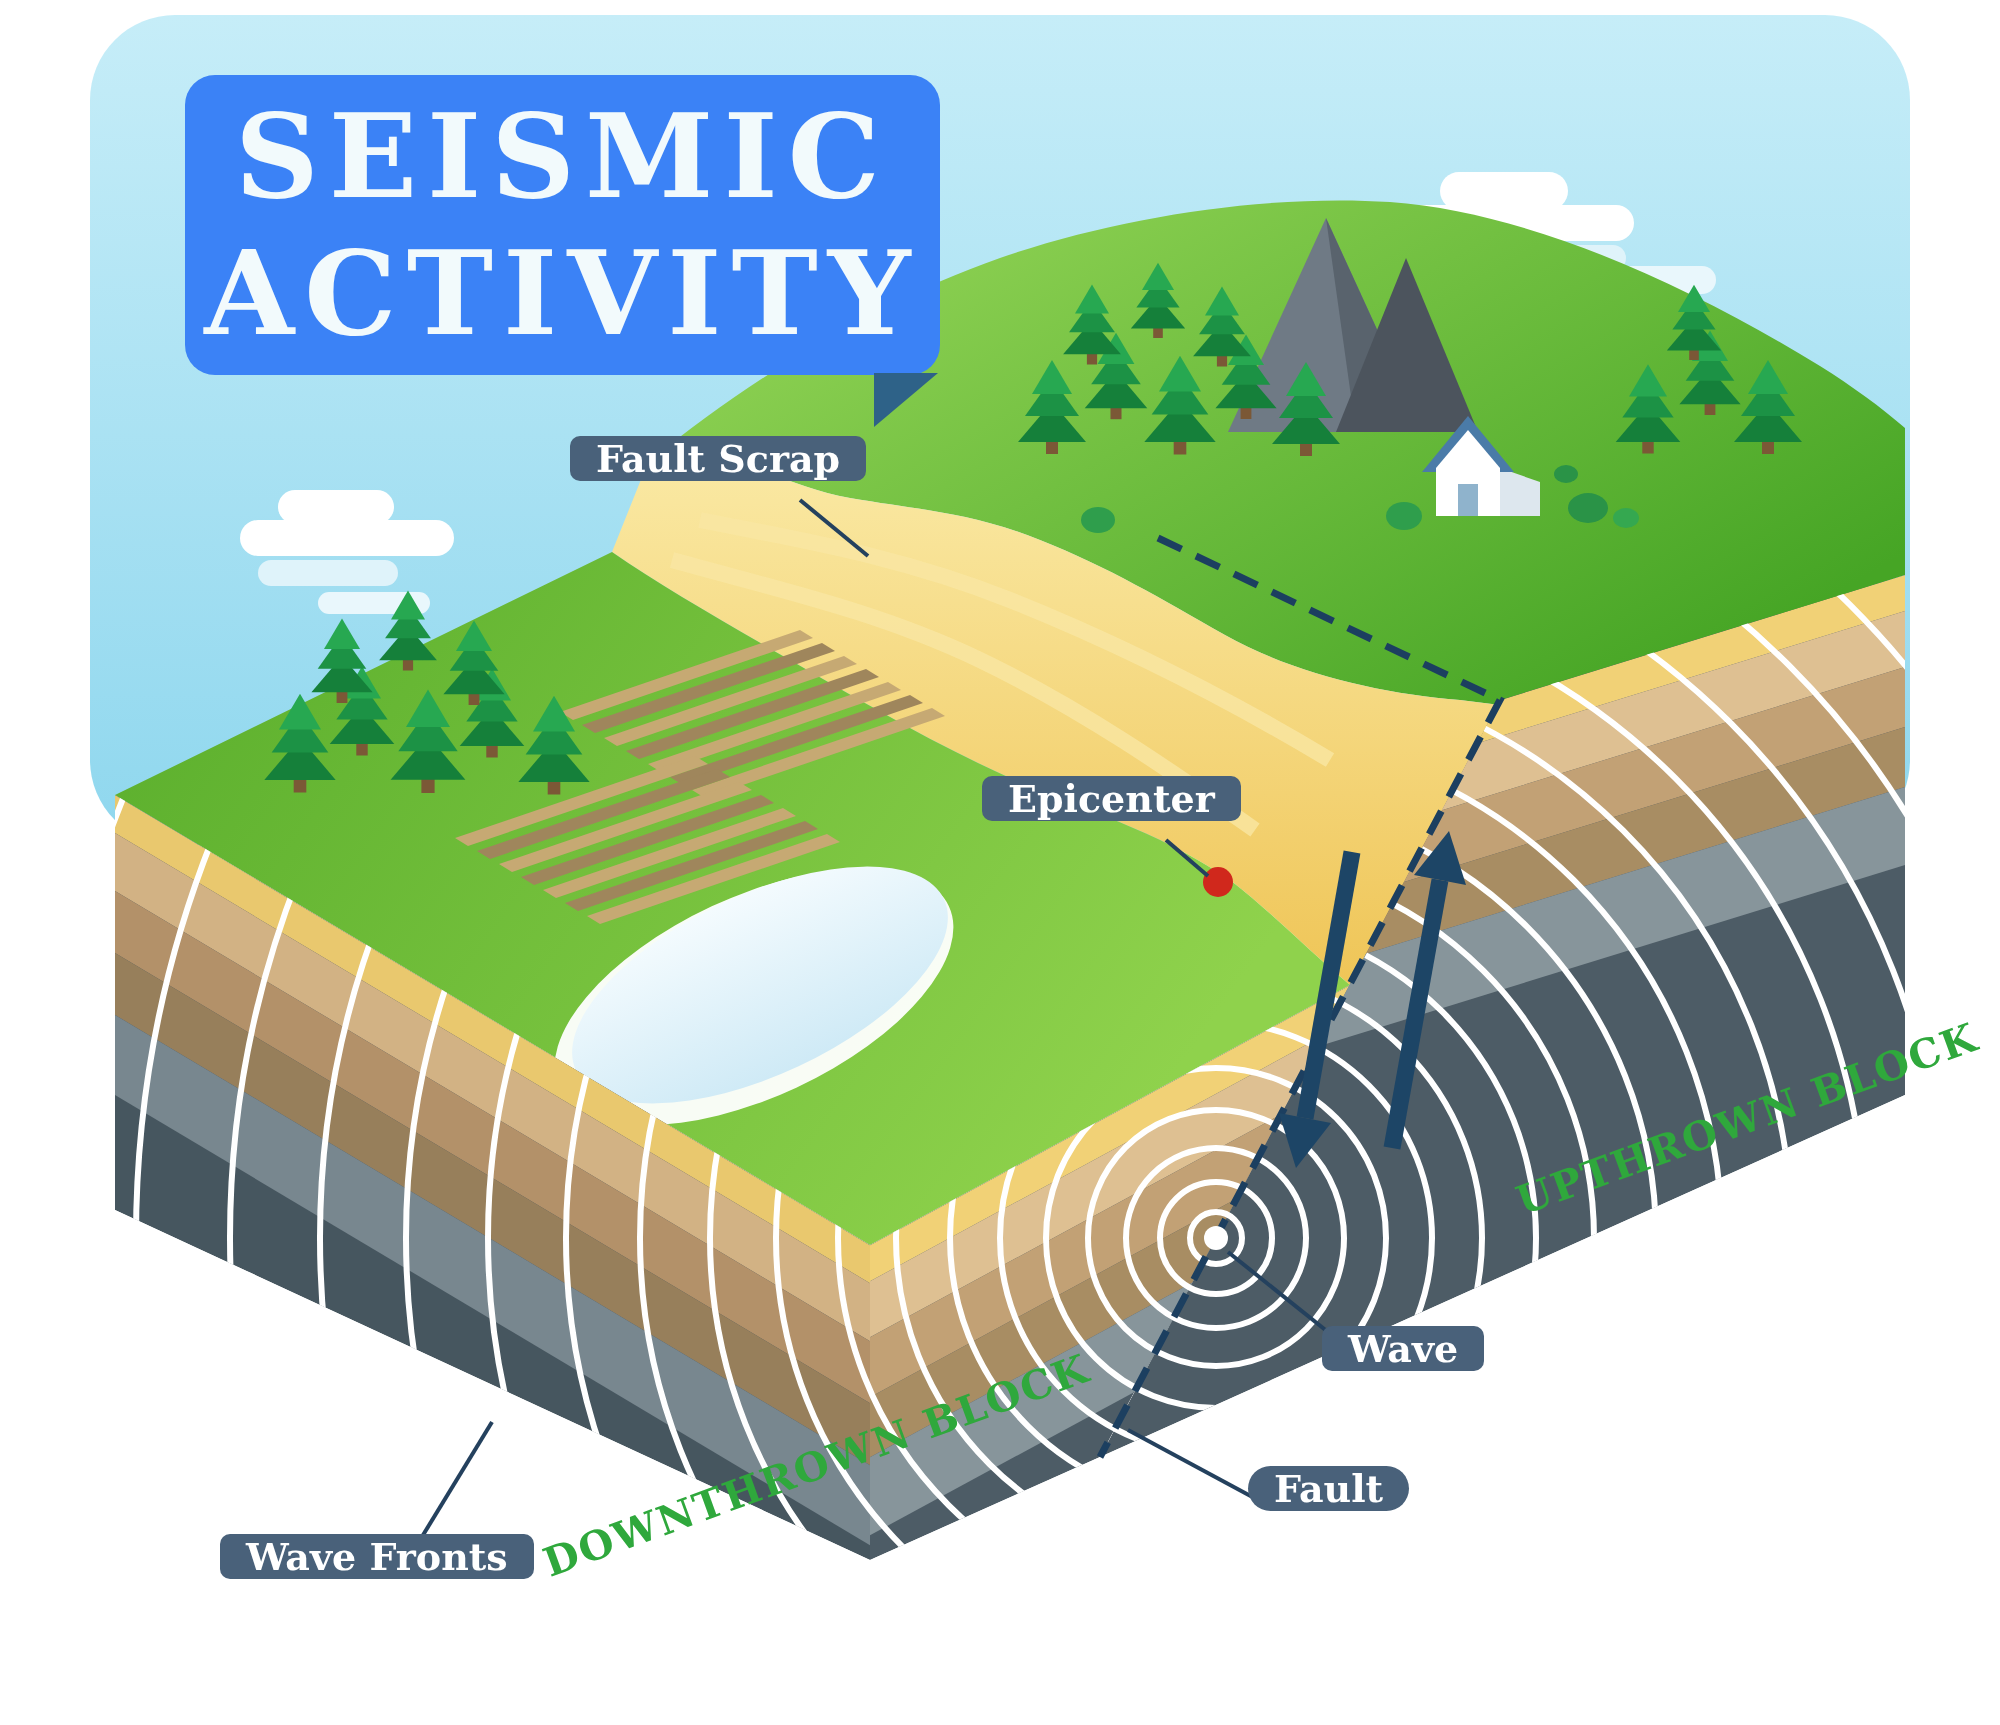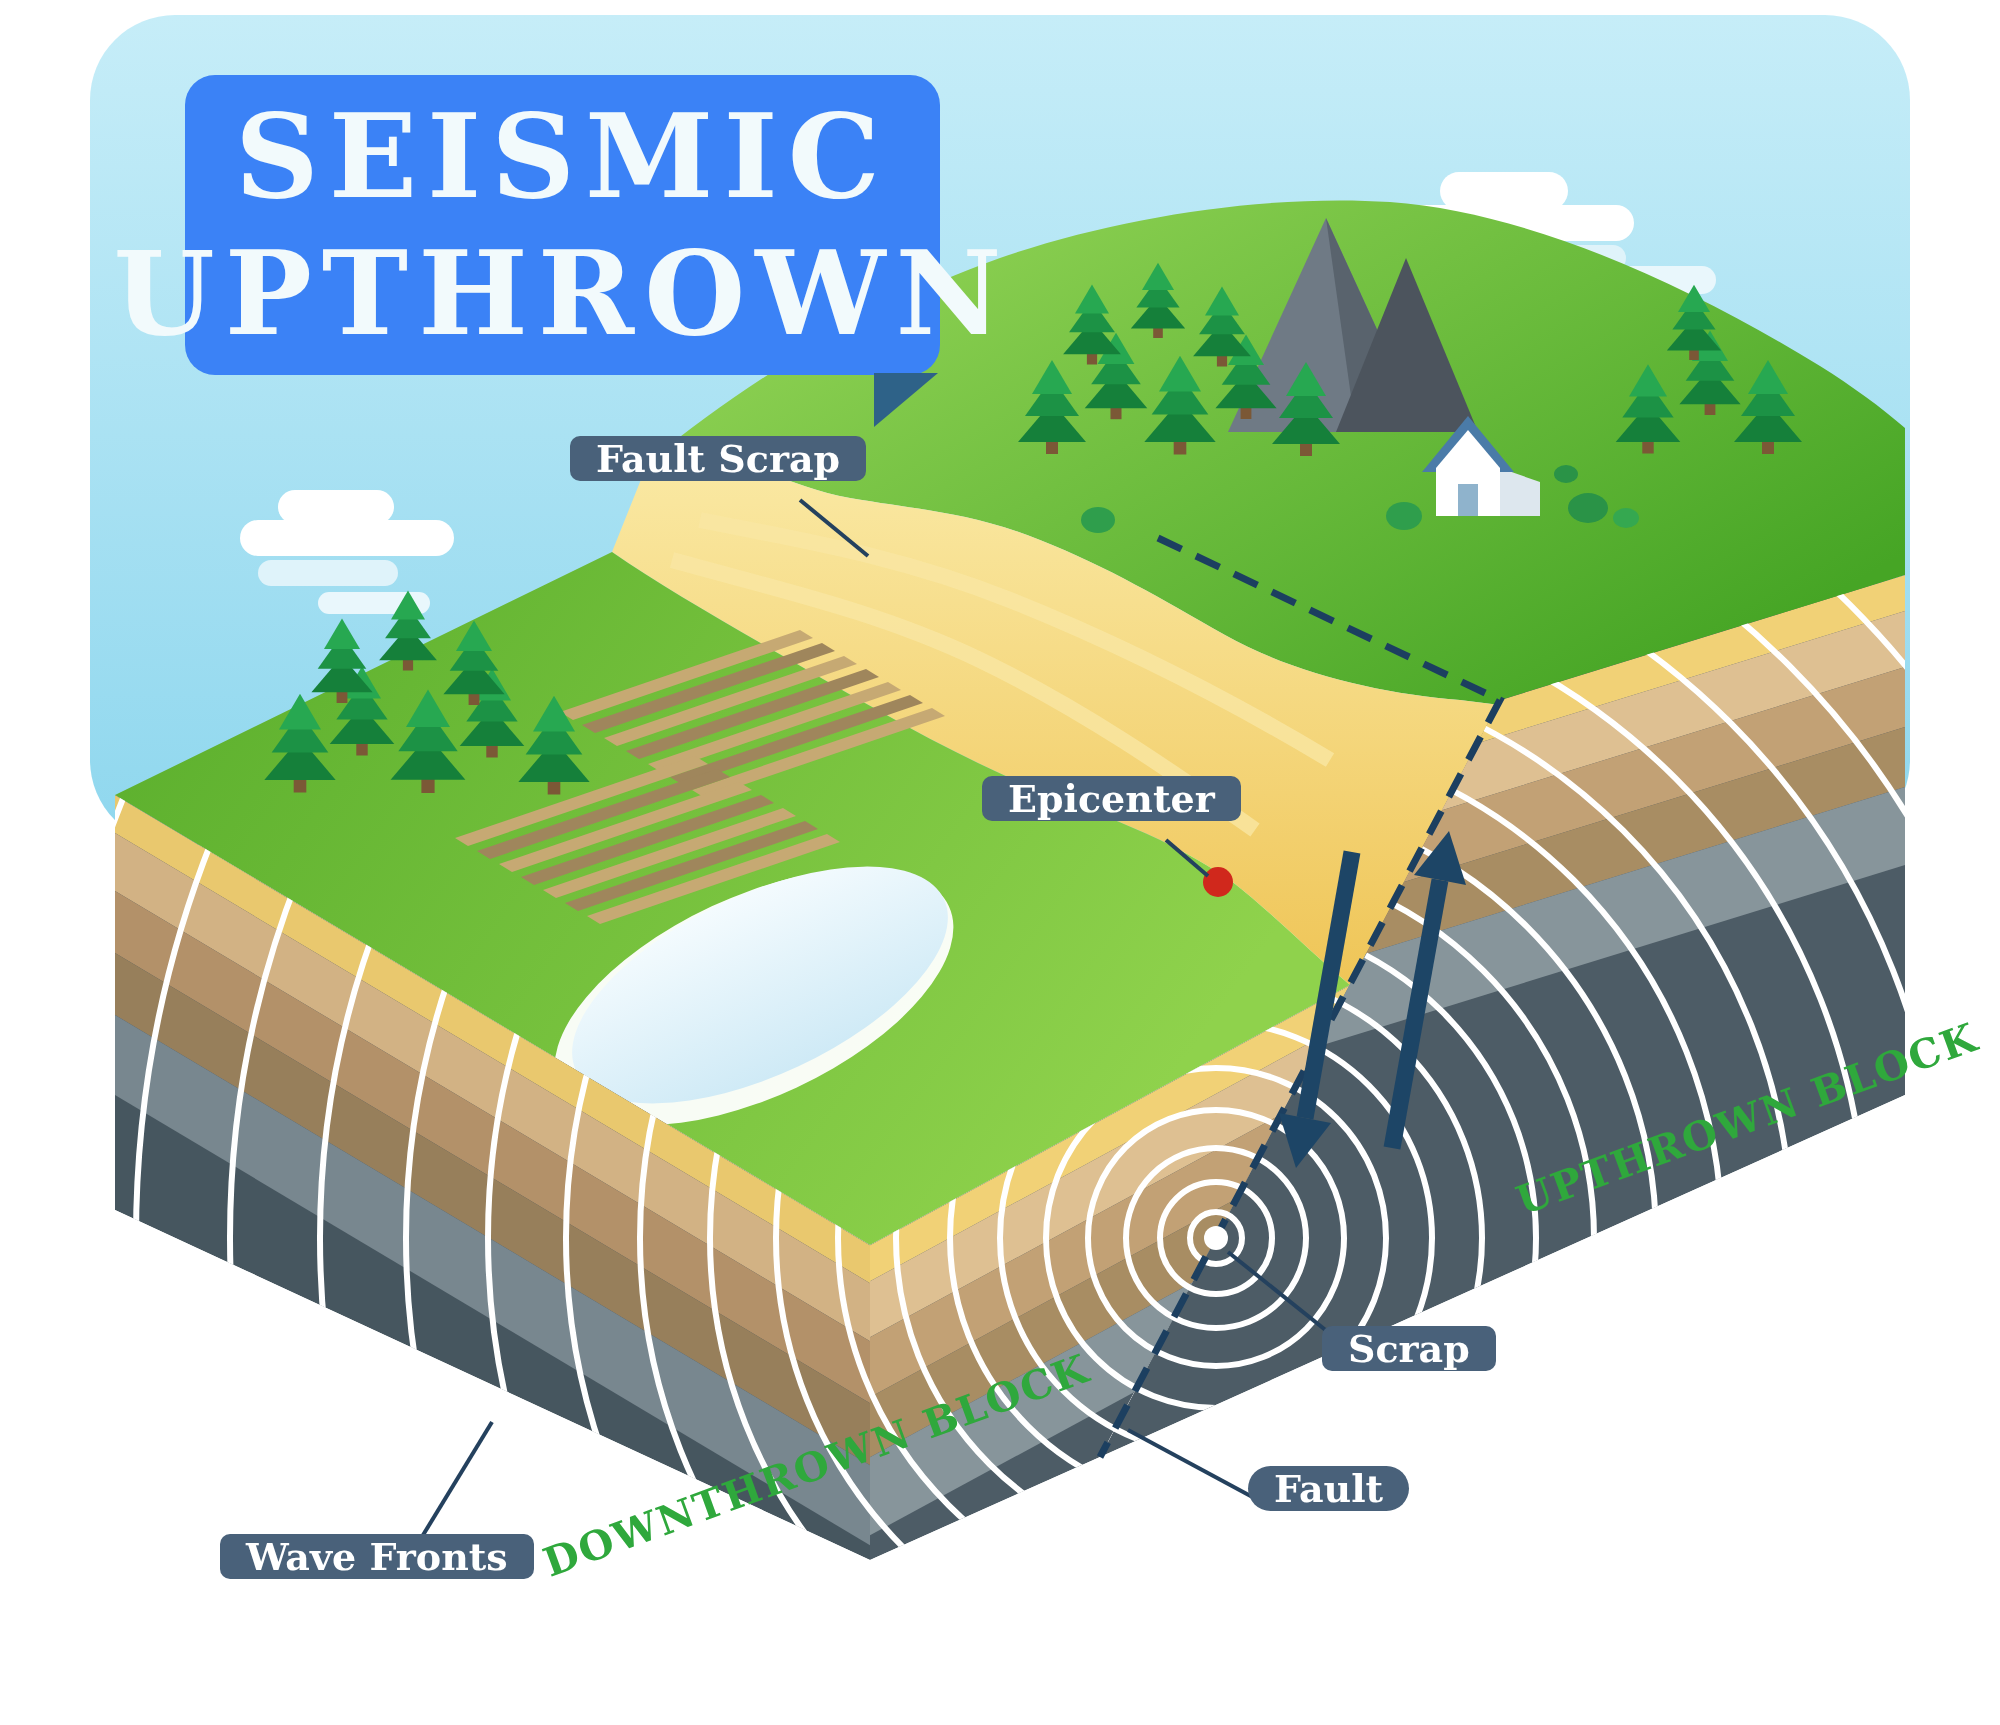--- a/index.html
+++ b/index.html
@@ -259,26 +259,26 @@
     <line x1="800" y1="500" x2="868" y2="556"></line>
     <line x1="1166" y1="840" x2="1208" y2="876"></line>
     <line x1="1228" y1="1252" x2="1338" y2="1340"></line>
     <line x1="1128" y1="1430" x2="1258" y2="1500"></line>
     <line x1="420" y1="1540" x2="492" y2="1422"></line>
   </g>
 </svg>
 
 <div class="title-card">
   <div class="title-line">SEISMIC</div>
-  <div class="title-line">UPTHROWN</div>
+  <div class="title-line">ACTIVITY</div>
   <div class="fold"></div>
 </div>
 
 <div class="chip chip-fault-scrap">Fault Scrap</div>
 <div class="chip chip-epicenter">Epicenter</div>
-<div class="chip chip-focus">Scrap</div>
+<div class="chip chip-focus">Wave</div>
 <div class="chip chip-fault">Fault</div>
 <div class="chip chip-wave-fronts">Wave Fronts</div>
 
 <div class="block-label label-downthrown">DOWNTHROWN BLOCK</div>
 <div class="block-label label-upthrown">UPTHROWN BLOCK</div>
 
 </div>
 
 </body></html>

